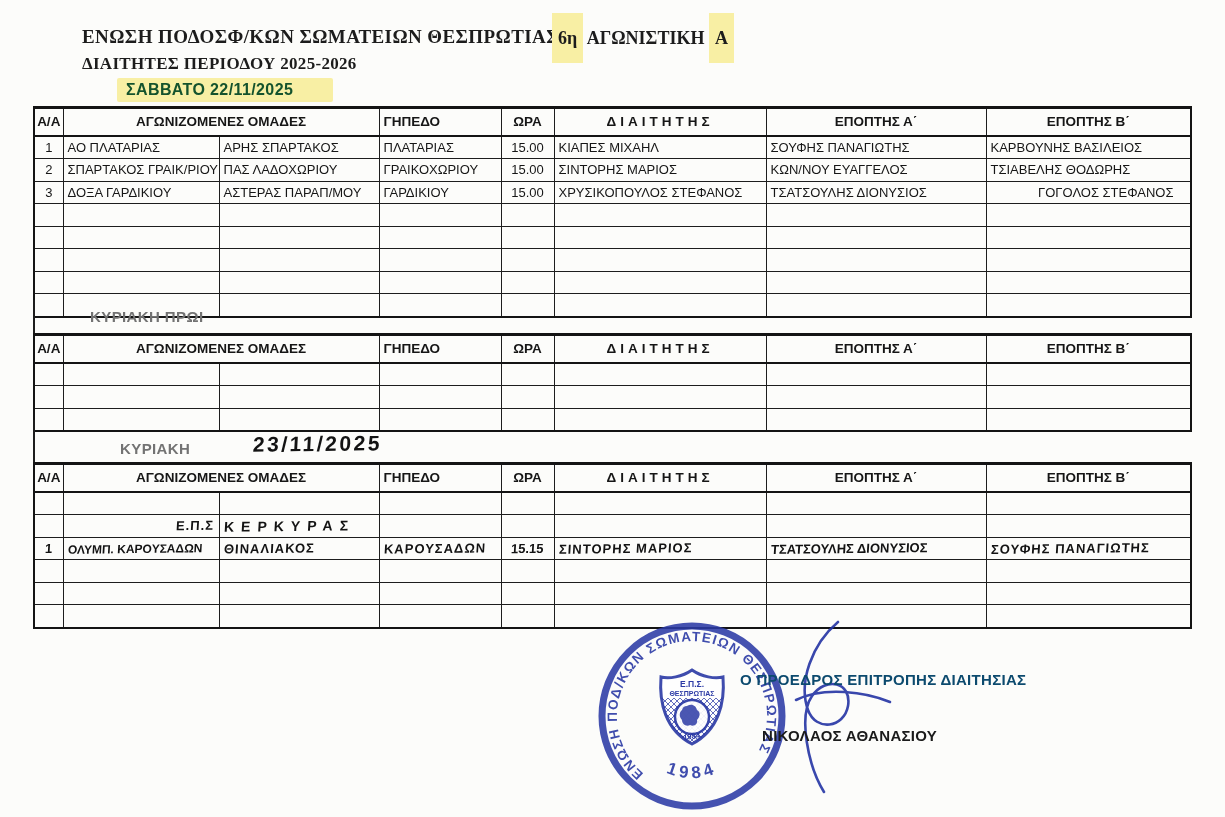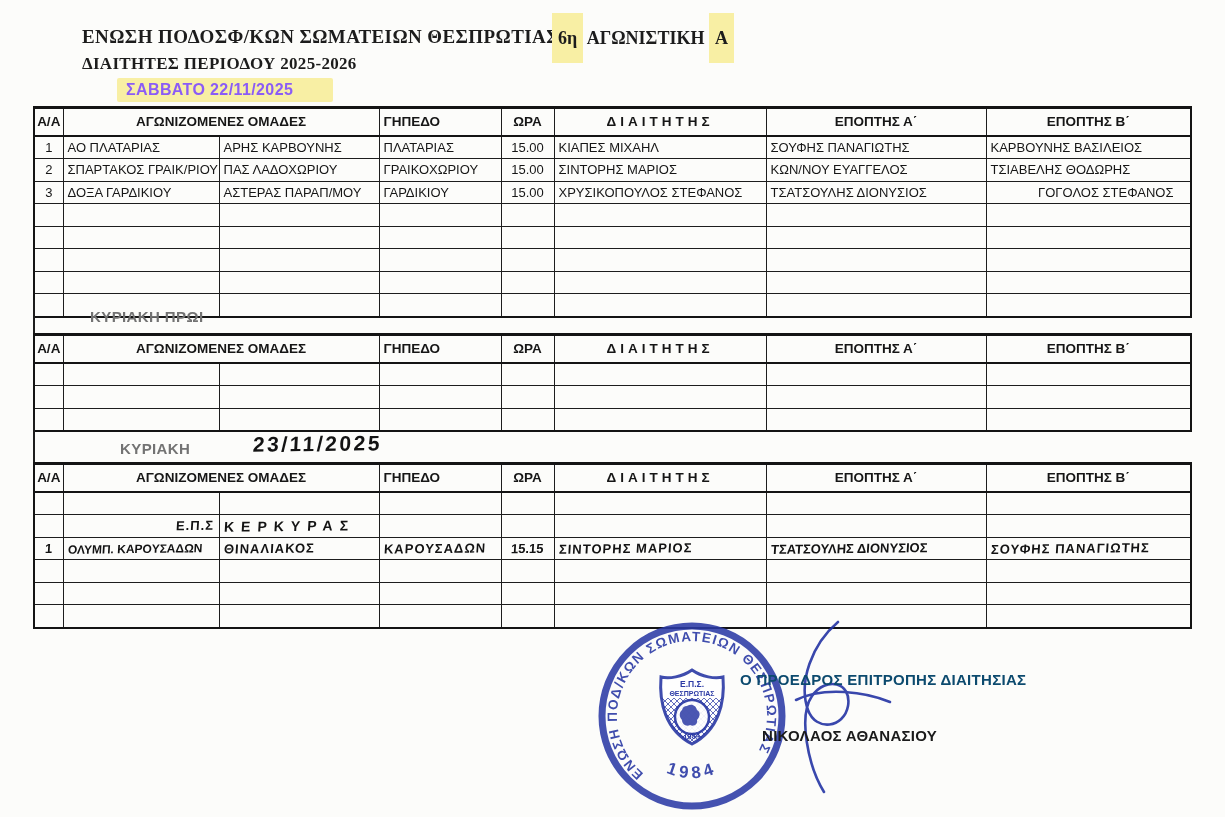--- a/index.html
+++ b/index.html
@@ -24,21 +24,21 @@
     font-weight:700;font-size:18px;color:#1c1c1c;
   }
   .season-line{
     left:82px;top:54px;
     font-family:"Liberation Serif",serif;
     font-weight:700;font-size:17px;letter-spacing:.3px;color:#1c1c1c;
   }
   .hl{background:#f8efa4;padding:15px 6px;border-radius:0;}
   .saturday-title{
     left:117px;top:78px;
-    font-size:16px;font-weight:700;letter-spacing:.4px;color:#8b5cf6;
+    font-size:16px;font-weight:700;letter-spacing:.4px;color:#14532d;
     background:#f8efa4;padding:3px 40px 3px 9px;border-radius:2px;
   }
 
   
   table{border-collapse:collapse;table-layout:fixed;width:1157px;background:transparent;}
   .ref-table{border:2px solid #141414;border-top:3px solid #141414;}
   th,td{
     border:1.4px solid #1d1d1d;
     font-size:13px;height:21.5px;padding:0 4px;
     overflow:hidden;white-space:nowrap;vertical-align:middle;
@@ -110,21 +110,21 @@
       <th>ΩΡΑ</th>
       <th class="sp">ΔΙΑΙΤΗΤΗΣ</th>
       <th>ΕΠΟΠΤΗΣ Α΄</th>
       <th>ΕΠΟΠΤΗΣ Β΄</th>
     </tr>
   </thead>
   <tbody>
     <tr>
       <td class="num">1</td>
       <td>ΑΟ ΠΛΑΤΑΡΙΑΣ</td>
-      <td>ΑΡΗΣ ΚΑΡΒΟΥΝΗΣ</td>
+      <td>ΑΡΗΣ ΣΠΑΡΤΑΚΟΣ</td>
       <td>ΠΛΑΤΑΡΙΑΣ</td>
       <td class="time">15.00</td>
       <td>ΚΙΑΠΕΣ ΜΙΧΑΗΛ</td>
       <td>ΣΟΥΦΗΣ ΠΑΝΑΓΙΩΤΗΣ</td>
       <td>ΚΑΡΒΟΥΝΗΣ ΒΑΣΙΛΕΙΟΣ</td>
     </tr>
     <tr>
       <td class="num">2</td>
       <td>ΣΠΑΡΤΑΚΟΣ ΓΡΑΙΚ/ΡΙΟΥ</td>
       <td>ΠΑΣ ΛΑΔΟΧΩΡΙΟΥ</td>

